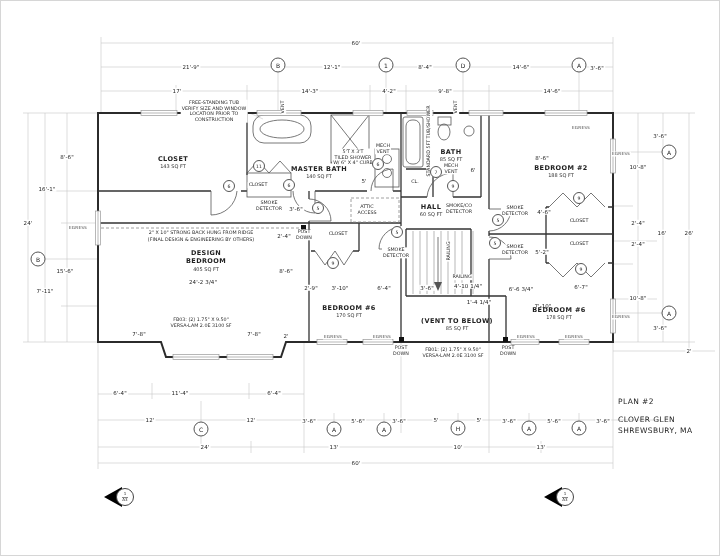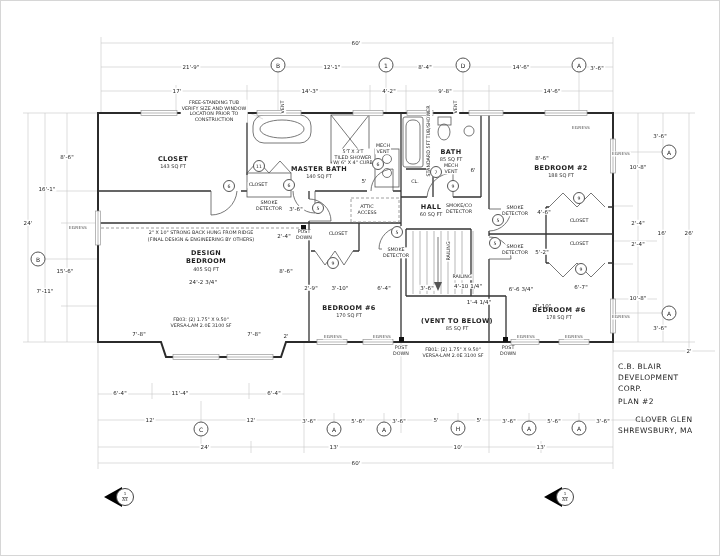--- a/index.html
+++ b/index.html
@@ -152,25 +152,22 @@
     </g>
 
     <g fill="#111">
       <rect x="300" y="224" width="5" height="5"></rect>
       <rect x="398" y="336" width="5" height="5"></rect>
       <rect x="502" y="336" width="5" height="5"></rect>
     </g>
   </svg>
 
 
-  <div class="tblock" style="left:617px;top:361px;">C.B. BLAIR
-DEVELOPMENT
-CORP.</div>
   <div class="tblock" style="left:617px;top:396px;">PLAN #2</div>
-  <div class="tblock" style="left:617px;top:414px;text-align:right;">CLOVER GLEN
+  <div class="tblock" style="left:617px;top:414px;">CLOVER GLEN
 SHREWSBURY, MA</div>
 
 <div class="lbl dim" style="left: 355px; top: 42px;">60'</div>
     <div class="lbl dim" style="left: 190px; top: 66px;">21'-9"</div>
     <div class="lbl dim" style="left: 331px; top: 66px;">12'-1"</div>
     <div class="lbl dim" style="left: 424px; top: 66px;">8'-4"</div>
     <div class="lbl dim" style="left: 520px; top: 66px;">14'-6"</div>
     <div class="lbl dim" style="left: 596px; top: 67px;">3'-6"</div>
     <div class="lbl dim" style="left: 176px; top: 90px;">17'</div>
     <div class="lbl dim" style="left: 309px; top: 90px;">14'-3"</div>

